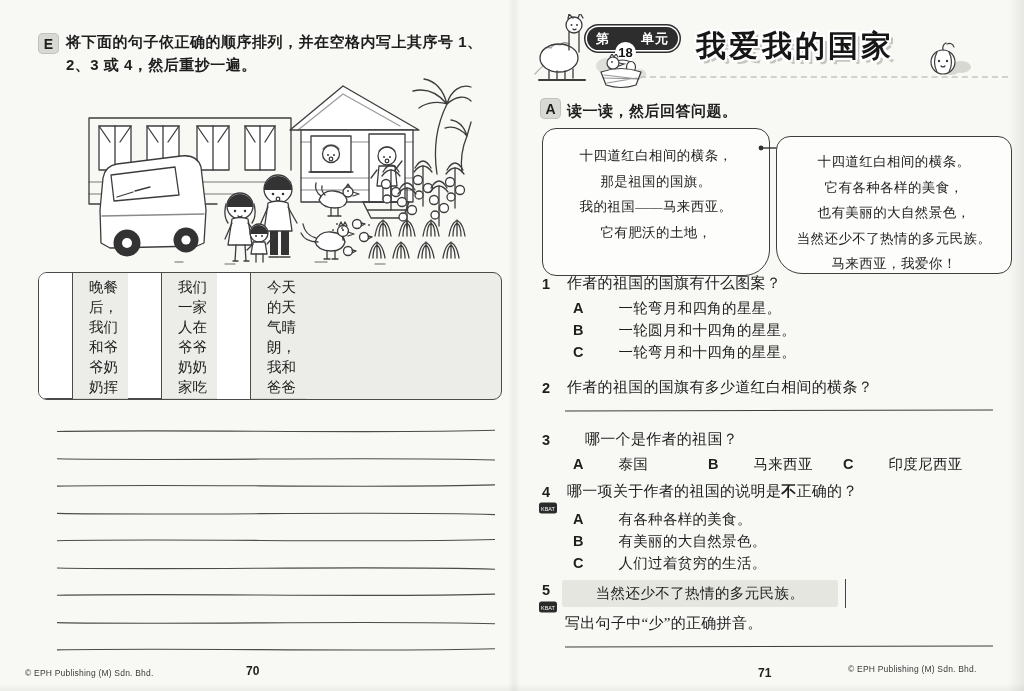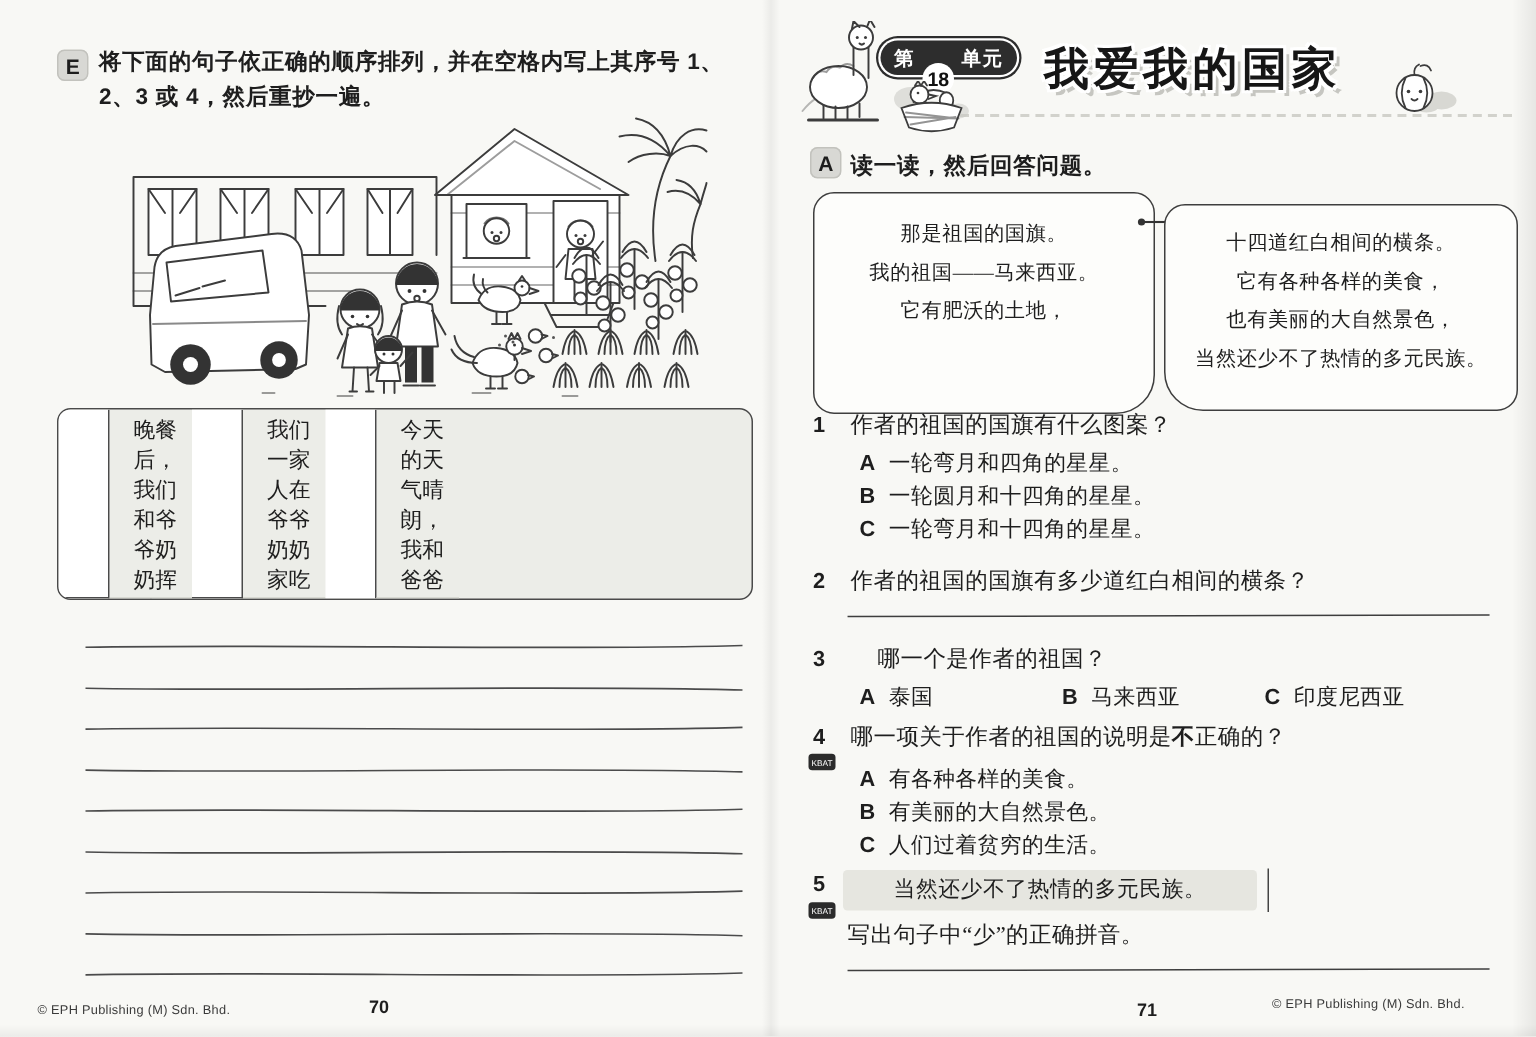--- a/index.html
+++ b/index.html
@@ -34,21 +34,21 @@
   .dash{position:absolute;border-top:2px dashed #c9c9c3;opacity:.8;}
   .pbox{position:absolute;border:1.6px solid #3e3e3e;background:#fdfdfb;text-align:center;
         font-family:"Liberation Serif",serif;font-size:13.5px;letter-spacing:.4px;}
   .pl{height:25.5px;line-height:25.5px;white-space:nowrap;}
   .qnum{position:absolute;font-weight:bold;font-size:14.5px;}
   .qtext{position:absolute;font-family:"Liberation Serif",serif;font-size:15px;
          letter-spacing:.3px;white-space:nowrap;}
   .emph{font-weight:bold;}
   .opt{position:absolute;display:flex;gap:9px;align-items:baseline;white-space:nowrap;}
   .opt b{font-size:14.5px;font-family:"Liberation Sans",sans-serif;}
-  .opt span{font-family:"Liberation Serif",serif;font-size:14.5px;letter-spacing:.3px;}
+  .opt span{font-family:"Liberation Serif",serif;font-size:14.5px;letter-spacing:.3px;margin-left:26px;}
   .ans-line{position:absolute;border-bottom:1.3px solid #3e3e3e;transform:rotate(-.15deg);}
   .quote-box{position:absolute;background:#e6e6e0;border-radius:3px;
              font-family:"Liberation Serif",serif;font-size:14.5px;text-align:center;
              line-height:27px;letter-spacing:.4px;}
   svg{display:block;}
 </style>
 </head>
 <body>
 
 <div id="canvas">
@@ -278,36 +278,38 @@
         <path d="M15 24 q2 2 4 0"></path>
       </svg>
     </div>
 
     <div class="dash" style="left:640px;top:76px;width:368px"></div>
 
     <span class="sec-badge" style="left:540px;top:98px">A</span>
     <div class="instr" style="left:567px;top:99px">读一读，然后回答问题。</div>
 
     <div class="pbox" style="left:542px;top:128px;width:226px;height:132px;border-radius:14px 14px 26px 14px;padding-top:14px">
+      <div class="pl">十四道红白相间的横条，</div>
       <div class="pl">那是祖国的国旗。</div>
       <div class="pl">我的祖国——马来西亚。</div>
       <div class="pl">它有肥沃的土地，</div>
     </div>
     <div class="abs" style="left:758px;top:144px">
       <svg width="26" height="8" viewBox="0 0 26 8">
         <path d="M3 4 H23" stroke="#333" stroke-width="1.4"></path>
         <circle cx="3" cy="4" r="2.4" fill="#333"></circle>
         <circle cx="23" cy="4" r="2.4" fill="#333"></circle>
       </svg>
     </div>
     <div class="pbox" style="left:776px;top:136px;width:234px;height:124px;border-radius:14px 14px 14px 26px;padding-top:12px">
       <div class="pl">十四道红白相间的横条。</div>
       <div class="pl">它有各种各样的美食，</div>
       <div class="pl">也有美丽的大自然景色，</div>
       <div class="pl">当然还少不了热情的多元民族。</div>
+      <div class="pl">马来西亚，我爱你！</div>
     </div>
 
     <span class="qnum" style="left:542px;top:276px">1</span>
     <div class="qtext" style="left:567px;top:274px">作者的祖国的国旗有什么图案？</div>
     <div class="opt" style="left:573px;top:299px">
       <b>A</b>
       <span>一轮弯月和四角的星星。</span>
     </div>
     <div class="opt" style="left:573px;top:321px">
       <b>B</b>

